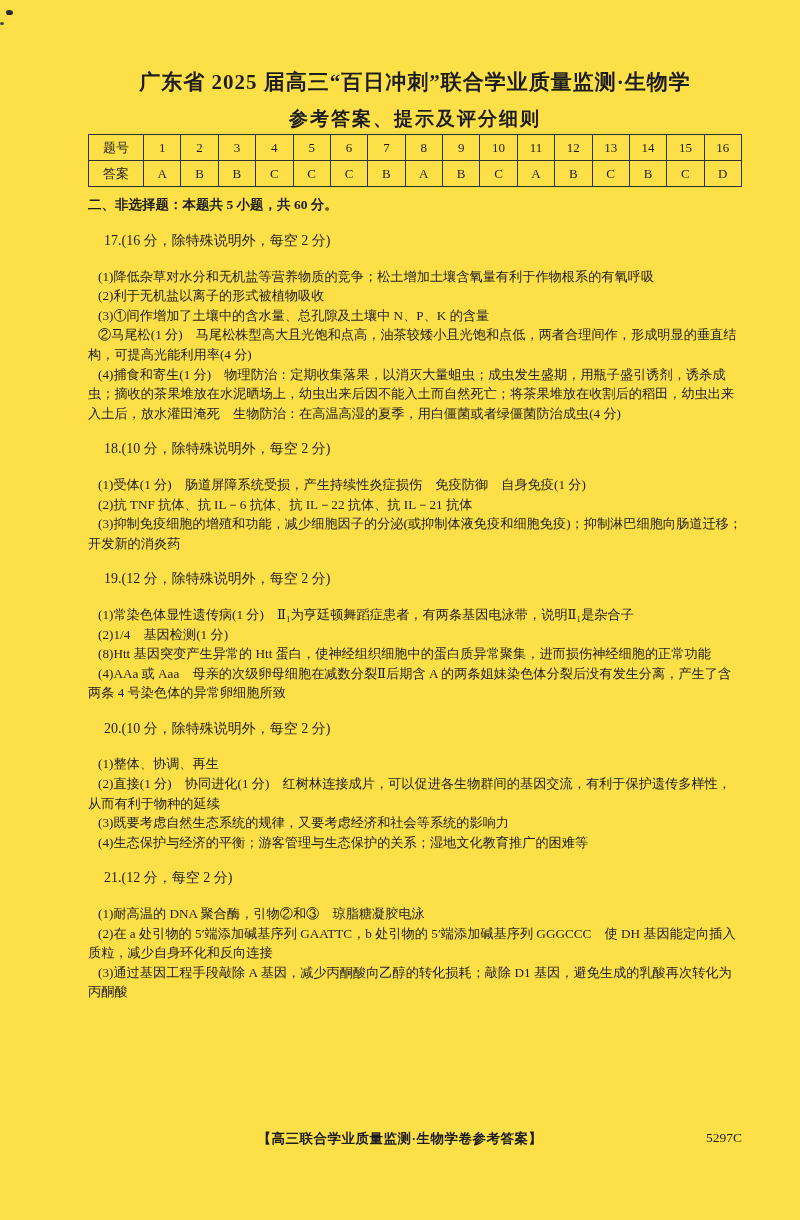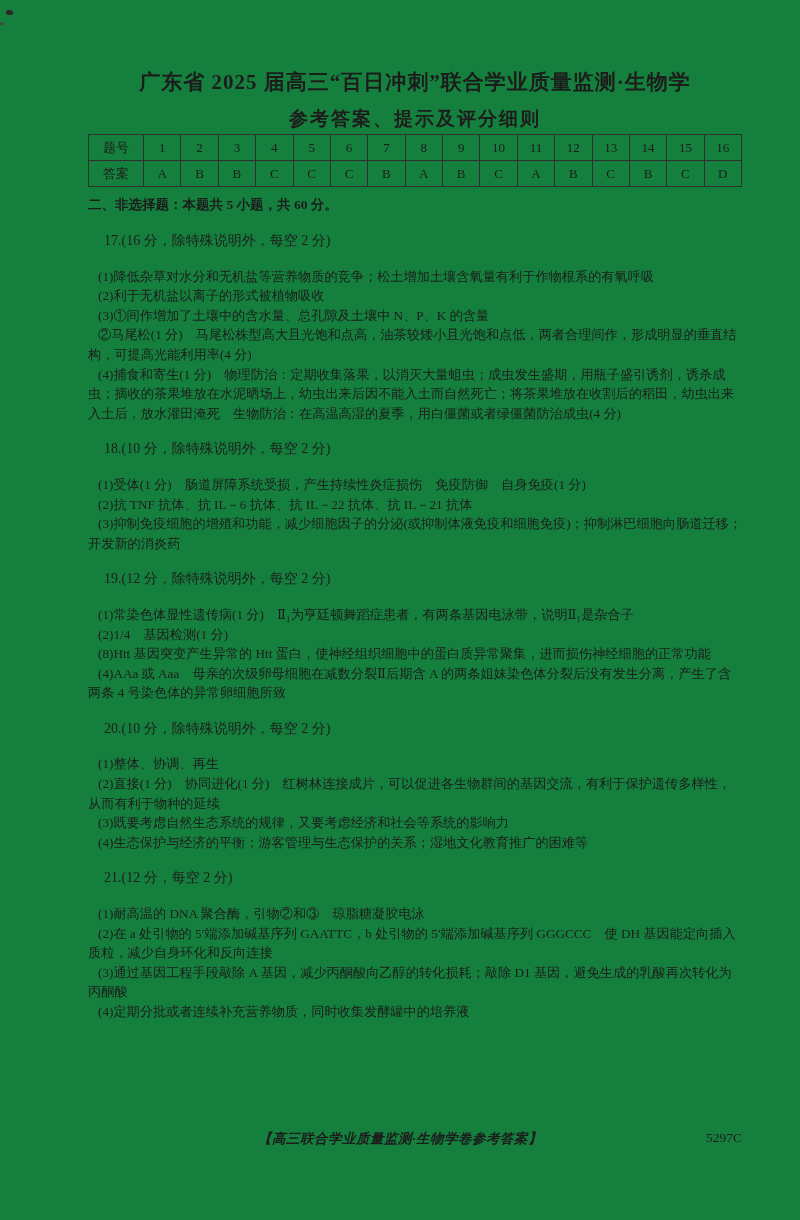--- a/index.html
+++ b/index.html
@@ -6,21 +6,21 @@
   body{
     background:#ffffff;
     font-family:"Liberation Serif","DejaVu Serif",serif;
     color:#1c1c1c;
     -webkit-font-smoothing:antialiased;
   }
   .page{
     position:relative;
     width:800px;
     height:1220px;
-    background:#15803d;
+    background:#fde047;
     box-sizing:border-box;
     padding:68px 58px 0 88px;
     overflow:hidden;
   }
   .speck{
     position:absolute;
     left:6px;top:10px;
     width:7px;height:5px;
     background:#2a2a2a;
     border-radius:40% 60% 50% 50%;
@@ -97,21 +97,20 @@
     top:1130px;
     width:800px;
     height:22px;
   }
   .footer-center{
     display:block;
     text-align:center;
     font-size:13.5px;
     font-weight:700;
     letter-spacing:0.5px;
-    font-style:italic;
   }
   .footer-code{
     position:absolute;
     right:58px;
     top:0;
     font-size:13.5px;
     font-weight:400;
     margin-left:32px;
   }
 </style>
@@ -198,21 +197,20 @@
         <p class="q-line">(1)整体、协调、再生</p>
         <p class="q-line">(2)直接(1 分)　协同进化(1 分)　红树林连接成片，可以促进各生物群间的基因交流，有利于保护遗传多样性，从而有利于物种的延续</p>
         <p class="q-line">(3)既要考虑自然生态系统的规律，又要考虑经济和社会等系统的影响力</p>
         <p class="q-line">(4)生态保护与经济的平衡；游客管理与生态保护的关系；湿地文化教育推广的困难等</p>
       </div>
       <div class="q-block">
         <p class="q-header">21.(12 分，每空 2 分)</p>
         <p class="q-line">(1)耐高温的 DNA 聚合酶，引物②和③　琼脂糖凝胶电泳</p>
         <p class="q-line">(2)在 a 处引物的 5′端添加碱基序列 GAATTC，b 处引物的 5′端添加碱基序列 GGGCCC　使 DH 基因能定向插入质粒，减少自身环化和反向连接</p>
         <p class="q-line">(3)通过基因工程手段敲除 A 基因，减少丙酮酸向乙醇的转化损耗；敲除 D1 基因，避免生成的乳酸再次转化为丙酮酸</p>
-        <p class="q-line">(4)定期分批或者连续补充营养物质，同时收集发酵罐中的培养液</p>
       </div>
     </div>
 
   <div class="footer">
     <span class="footer-center">【高三联合学业质量监测·生物学卷参考答案】</span>
     <span class="footer-code">5297C</span>
   </div>
 </div>
 
 </body></html>

